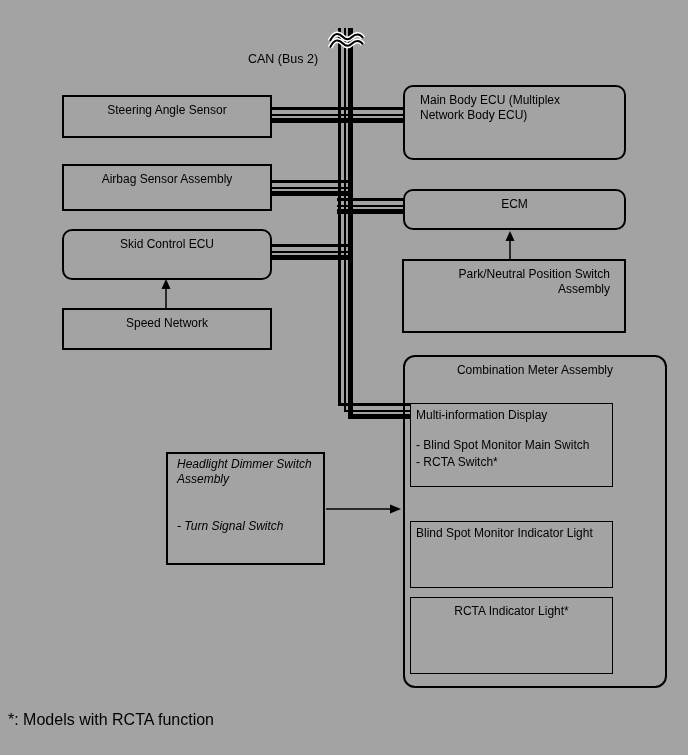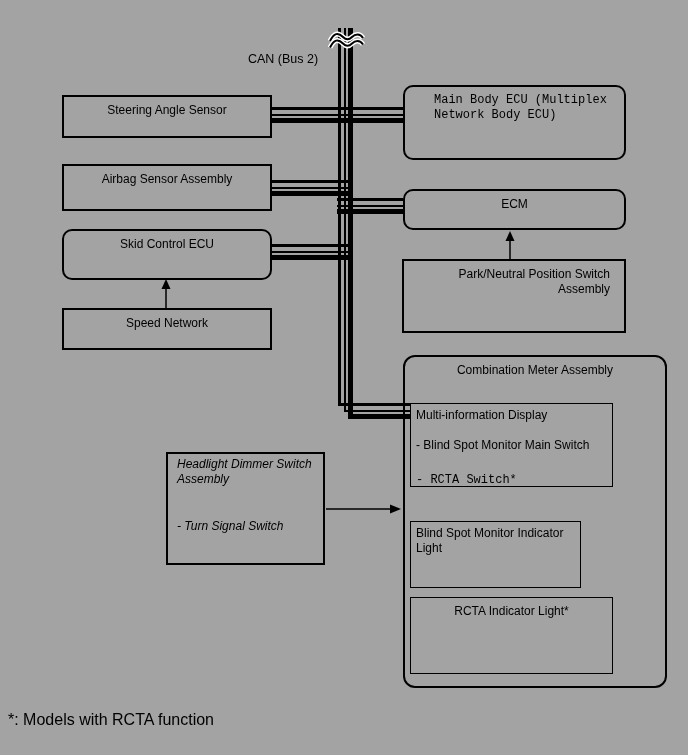--- a/index.html
+++ b/index.html
@@ -27,21 +27,21 @@
   .lbl{padding-top:6px;}
   .lbl.center{text-align:center;}
   .lbl.left{text-align:left;}
   .floating-label{
     position:absolute;
     font-size:12.5px;
     z-index:1;
     white-space:nowrap;
   }
   .mi-item-a{margin-top:15px;}
-  .mi-item-b{margin-top:20px;font-family:Liberation Mono, monospace;}
+  .mi-item-b{margin-top:2px;}
   .hd-item{margin-top:32px;}
 </style>
 </head>
 <body>
 
 <div id="canvas">
 
   <svg id="wires" width="688" height="755" viewBox="0 0 688 755">
 
     <g stroke="#000" fill="none">
@@ -109,21 +109,21 @@
 
   <div class="box rounded" style="left:62px;top:229px;width:210px;height:51px;">
     <div class="lbl center">Skid Control ECU</div>
   </div>
 
   <div class="box" style="left:62px;top:308px;width:210px;height:42px;">
     <div class="lbl center">Speed Network</div>
   </div>
 
   <div class="box rounded" style="left:403px;top:85px;width:223px;height:75px;">
-    <div class="lbl left" style="padding-left:29px;width:175px;font-family:Liberation Mono, monospace;">Main Body ECU (Multiplex Network Body ECU)</div>
+    <div class="lbl left" style="padding-left:15px;width:175px;">Main Body ECU (Multiplex Network Body ECU)</div>
   </div>
 
   <div class="box rounded" style="left:403px;top:189px;width:223px;height:41px;">
     <div class="lbl center">ECM</div>
   </div>
 
   <div class="box" style="left:402px;top:259px;width:224px;height:74px;">
     <div class="lbl left" style="padding-left:26px;width:180px;text-align:right;">Park/Neutral Position Switch Assembly</div>
   </div>
 
@@ -132,21 +132,21 @@
   </div>
 
   <div class="box thin" style="left:410px;top:403px;width:203px;height:84px;">
     <div class="lbl left" style="padding:4px 4px 0 5px;">
       <div>Multi-information Display</div>
       <div class="mi-item-a">- Blind Spot Monitor Main Switch</div>
       <div class="mi-item-b">- RCTA Switch*</div>
     </div>
   </div>
 
-  <div class="box thin" style="left:410px;top:521px;width:171px;height:67px;">
+  <div class="box thin" style="left:410px;top:521px;width:203px;height:67px;">
     <div class="lbl left" style="padding:4px 2px 0 5px;">Blind Spot Monitor Indicator Light</div>
   </div>
 
   <div class="box thin" style="left:410px;top:597px;width:203px;height:77px;">
     <div class="lbl center">RCTA Indicator Light*</div>
   </div>
 
   <div class="box" style="left:166px;top:452px;width:159px;height:113px;font-style:italic;">
     <div class="lbl left" style="padding:3px 6px 0 9px;">
       <div>Headlight Dimmer Switch Assembly</div>

